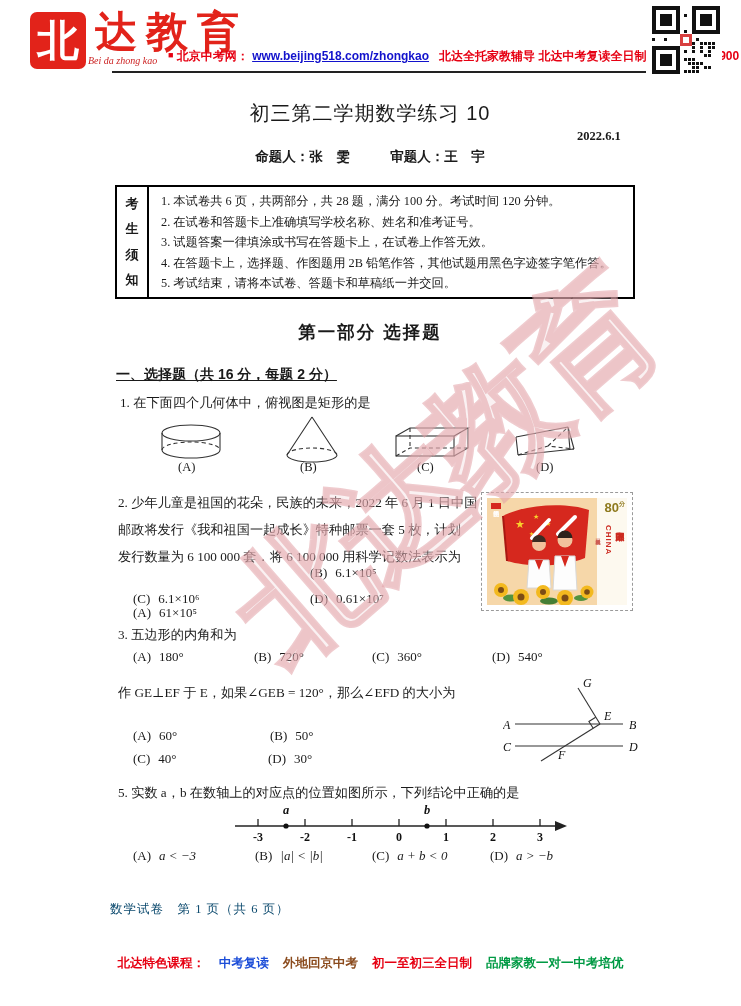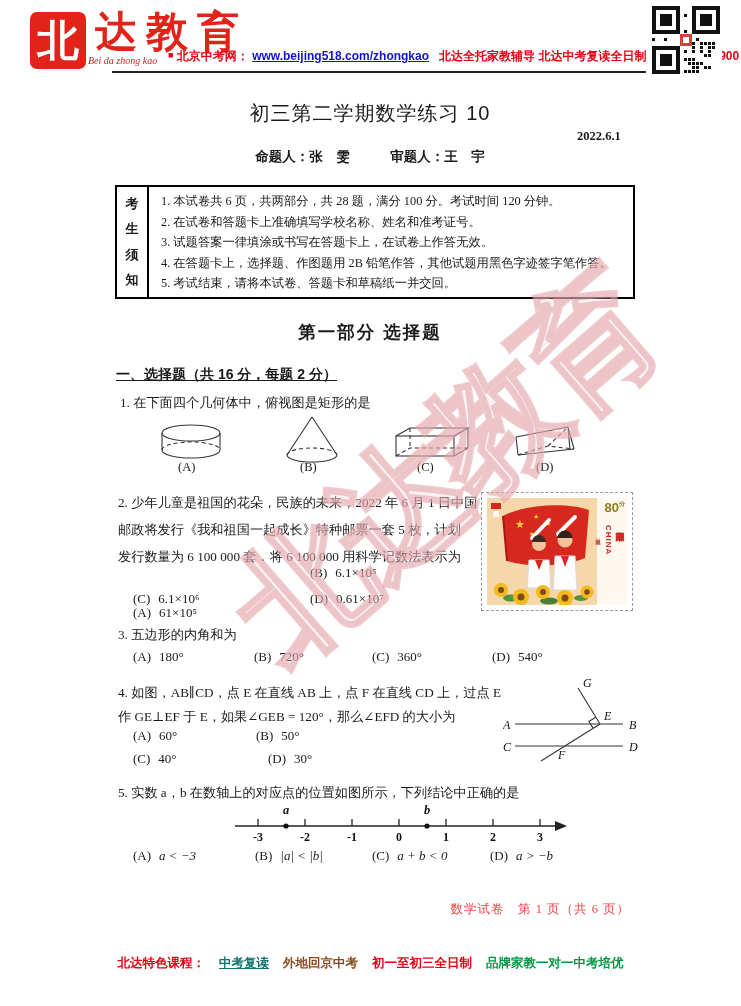--- a/index.html
+++ b/index.html
@@ -52,24 +52,24 @@
                   color:#cc2a20;font-weight:bold;letter-spacing:1px;}
   #stamp .post{position:absolute;right:6px;top:32px;writing-mode:vertical-rl;text-orientation:upright;
                font-size:9px;color:#cc2a20;font-weight:bold;}
   #stamp .series{position:absolute;right:31px;top:42px;writing-mode:vertical-rl;text-orientation:upright;
                  font-size:5px;color:#cc5a50;}
   
   #q3-text{left:118px;top:626px;}
   #q4-block{left:118px;top:681px;width:400px;font-size:13.2px;line-height:23.5px;}
   #q5-text{left:118px;top:784px;}
   
-  #page-footer{left:110px;top:901px;width:520px;text-align:right;font-size:12.5px;color:#ef4444;letter-spacing:1px;}
+  #page-footer{left:110px;top:901px;width:520px;text-align:left;font-size:12.5px;color:#0c4a6e;letter-spacing:1px;}
   #promo{left:0;top:955px;width:741px;text-align:center;font-size:12.5px;font-weight:bold;}
   #promo span{margin:0 7px;}
-  .c-red{color:#e60012;} .c-blue{color:#0f766e;text-decoration:underline;} .c-brown{color:#8a4a1c;} .c-green{color:#009a44;}
+  .c-red{color:#e60012;} .c-blue{color:#1d4ed8;} .c-brown{color:#8a4a1c;} .c-green{color:#009a44;}
   
   #watermark{left:445px;top:470px;transform:translate(-50%,-50%) rotate(-41deg);
              font-size:132px;font-weight:bold;white-space:nowrap;letter-spacing:-6px;
              color:rgba(238,205,209,0.28);-webkit-text-stroke:3px rgba(226,160,166,0.55);
              z-index:6;pointer-events:none;font-family:"Liberation Sans",sans-serif;}
   .fig line,.fig path,.fig ellipse,.fig rect,.fig polyline{stroke:#333;stroke-width:1.1;fill:none;}
   .fig .dash{stroke-dasharray:4 3;}
   .fig text{font-size:12px;font-style:italic;fill:#111;stroke:none;font-family:"Liberation Serif",serif;}
 </style>
 </head>
@@ -250,25 +250,24 @@
   <div class="series">我和祖国一起成长</div>
 </div>
 
 <div class="abs qtext" id="q3-text">3. 五边形的内角和为</div>
 <span class="abs opt" style="left:133px;top:649px;"><span>(A)</span><span class="val">180°</span></span>
 <span class="abs opt" style="left:254px;top:649px;"><span>(B)</span><span class="val">720°</span></span>
 <span class="abs opt" style="left:372px;top:649px;"><span>(C)</span><span class="val">360°</span></span>
 <span class="abs opt" style="left:492px;top:649px;"><span>(D)</span><span class="val">540°</span></span>
 
 <div class="abs" id="q4-block">
-  <div>4. 如图，AB∥CD，点 E 在直线 AB 上，点 F 在直线 CD 上，过点 E</div>
   <div>作 GE⊥EF 于 E，如果∠GEB = 120°，那么∠EFD 的大小为</div>
 </div>
 <span class="abs opt" style="left:133px;top:728px;"><span>(A)</span><span class="val">60°</span></span>
-<span class="abs opt" style="left:256px;top:728px;"><span>(B)</span><span class="val">50°</span></span>
+<span class="abs opt" style="left:270px;top:728px;"><span>(B)</span><span class="val">50°</span></span>
 <span class="abs opt" style="left:133px;top:751px;"><span>(C)</span><span class="val">40°</span></span>
 <span class="abs opt" style="left:268px;top:751px;"><span>(D)</span><span class="val">30°</span></span>
 
 <svg class="abs fig" style="left:503px;top:674px;" width="137" height="92">
   <line x1="12" y1="50" x2="120" y2="50"></line>
   <line x1="12" y1="72" x2="120" y2="72"></line>
   <line x1="75" y1="14" x2="97" y2="50"></line>
   <line x1="97" y1="50" x2="38" y2="87"></line>
   <path d="M92.7,43.3 L85.9,47.5 L90.2,54.2"></path>
   <text x="80" y="13">G</text>

